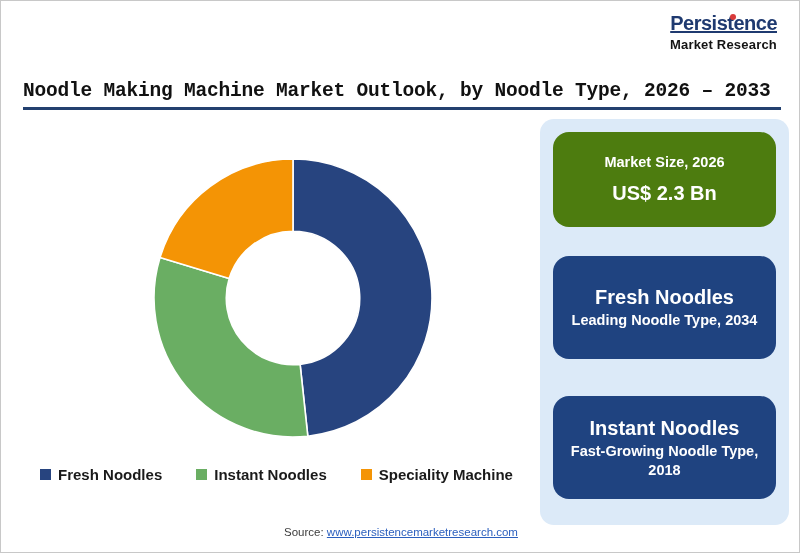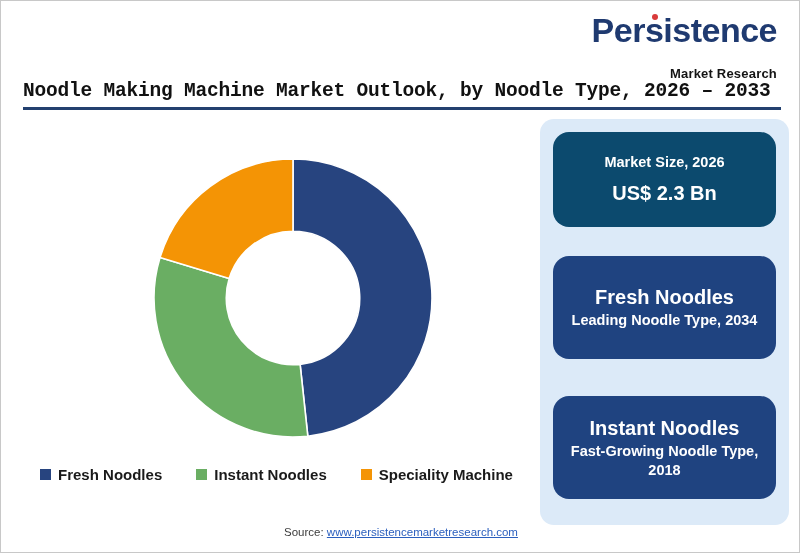--- a/index.html
+++ b/index.html
@@ -23,41 +23,42 @@
 
   
   #logo {
     position: absolute;
     top: 12px;
     right: 22px;
     text-align: right;
     line-height: 1;
   }
   #logo .brand {
-    font-size: 34px;
+    font-size: 20px;
     font-weight: bold;
     color: #1f3a70;
     letter-spacing: -0.5px;
     position: relative;
     display: inline-block;
+    text-decoration: underline;
   }
   #logo .brand .dot {
     position: absolute;
     width: 6px;
     height: 6px;
     border-radius: 50%;
     background: #d93a3a;
     top: 1px;
     left: 60px;
   }
   #logo .sub {
     font-size: 13px;
     font-weight: bold;
     color: #141414;
-    margin-top: 20px;
+    margin-top: 5px;
     letter-spacing: 0.2px;
   }
 
   
   #title-wrap {
     position: absolute;
     top: 79px;
     left: 22px;
     width: 758px;
     font-family: Liberation Mono, monospace;
@@ -223,21 +224,21 @@
       <span class="legend-label">Speciality Machine</span>
     </div>
   </div>
 
   <div id="source">
     <span>Source: </span><a class="url" href="#">www.persistencemarketresearch.com</a>
   </div>
 
   <div id="side-panel" style="background: rgb(220, 234, 248);">
 
-    <div class="kpi-card" id="kpi-0" style="background: #0c4a6e;">
+    <div class="kpi-card" id="kpi-0" style="background: #4d7c0f;">
       <div class="kpi-small">Market Size, 2026</div>
       <div class="kpi-big">US$ 2.3 Bn</div>
     </div>
 
     <div class="kpi-card" id="kpi-1" style="background: rgb(31, 67, 128);">
       <div class="kpi-big">Fresh Noodles</div>
       <div class="kpi-small">Leading Noodle Type, 2034</div>
     </div>
 
     <div class="kpi-card" id="kpi-2" style="background: rgb(31, 67, 128);">

